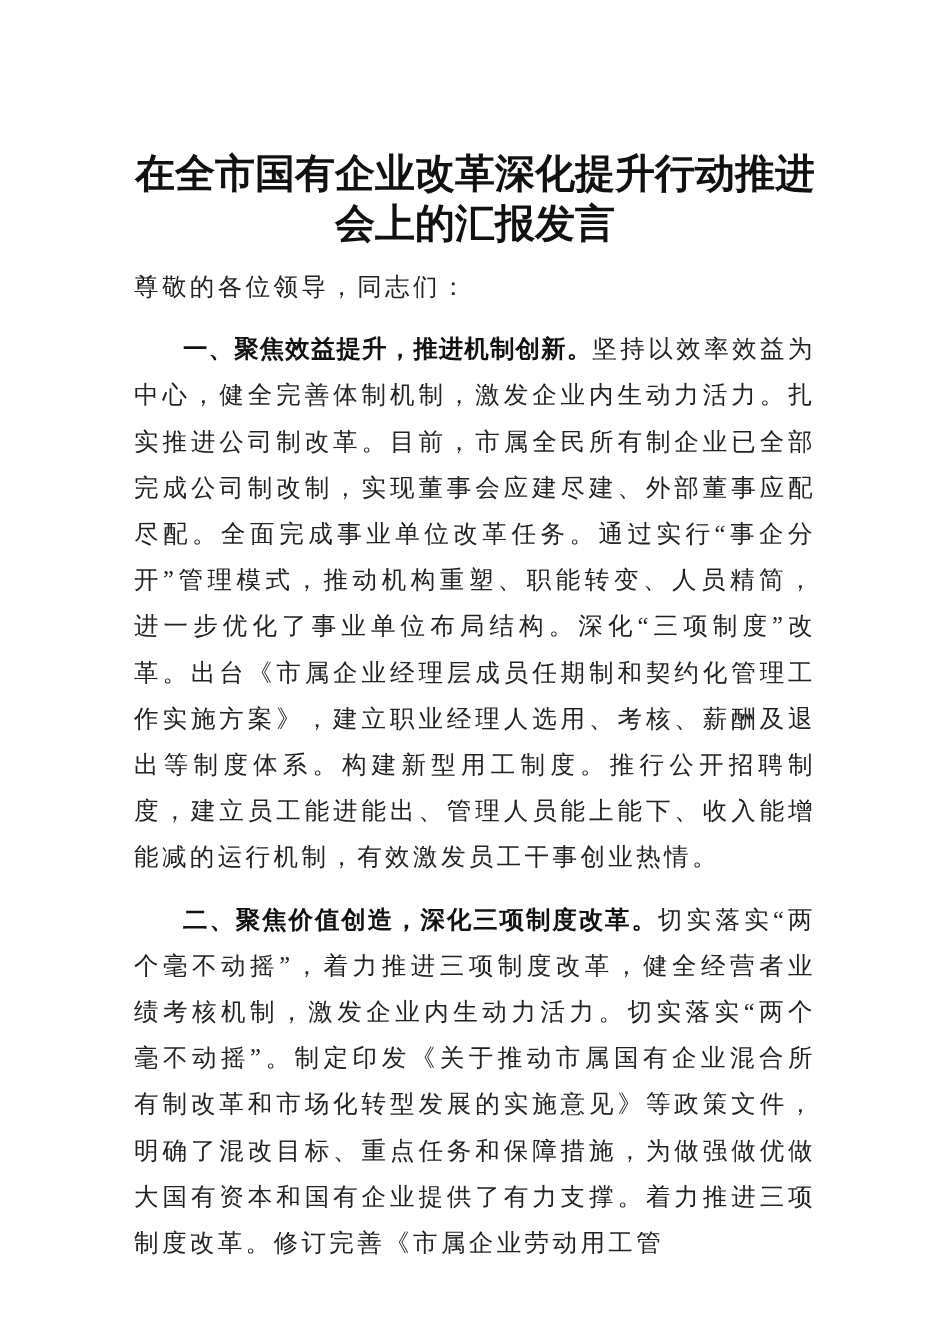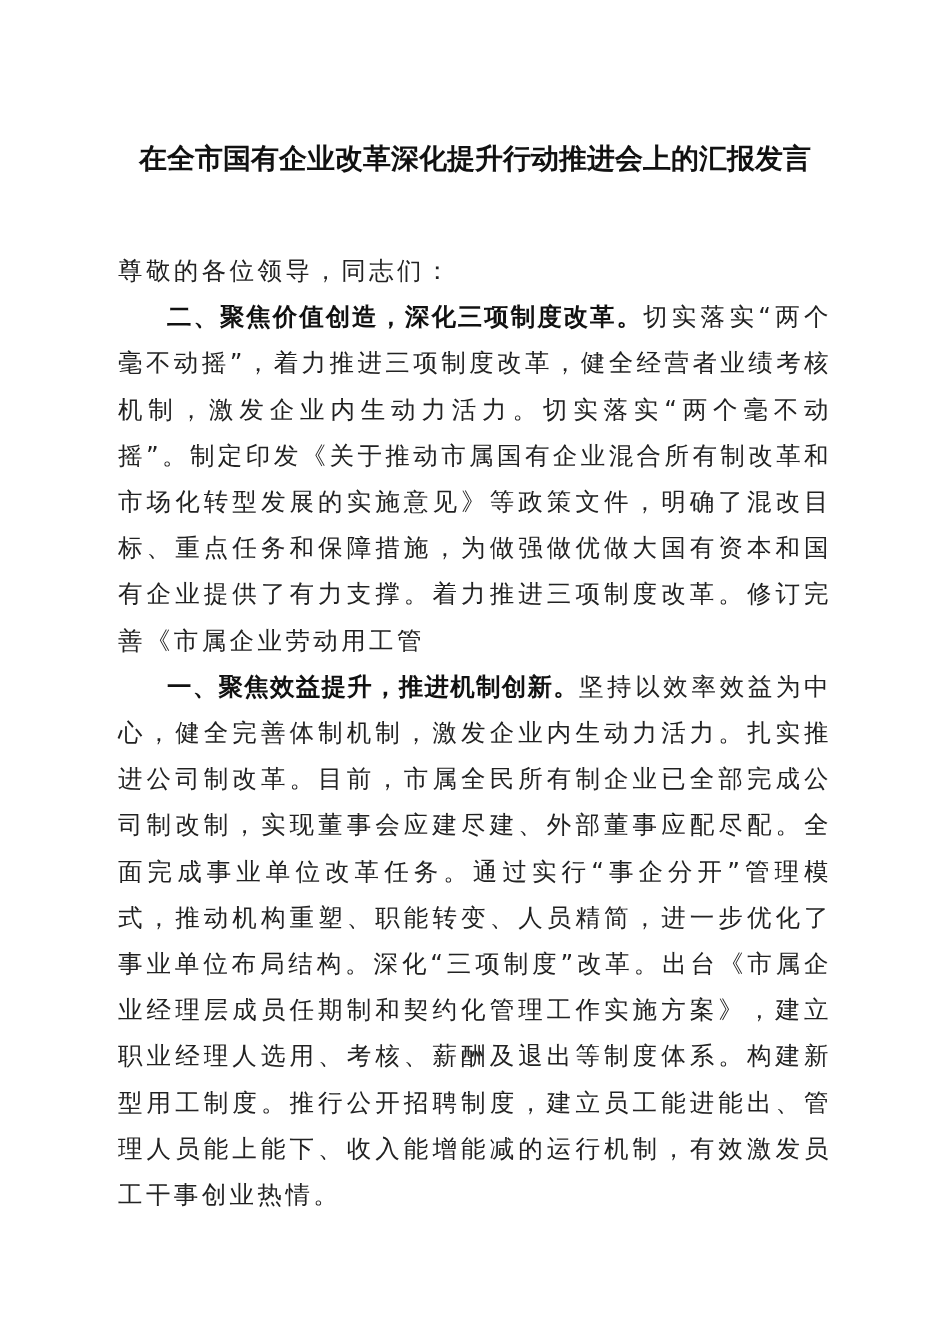--- a/index.html
+++ b/index.html
@@ -16,44 +16,45 @@
     }
     .page {
       position: absolute;
       left: 118px;
       top: 0;
       width: 714px;
     }
     .title {
       position: absolute;
       left: 0;
-      top: 127px;
+      top: 148px;
       width: 714px;
       text-align: center;
       font-family: "DejaVu Serif", "Liberation Serif", serif;
       font-weight: bold;
-      font-size: 28px;
-      line-height: 64px;
+      font-size: 40px;
+      line-height: 50px;
       color: #111;
       letter-spacing: 0px;
     }
     .body {
       position: absolute;
       left: 0;
       top: 248px;
       width: 714px;
       font-family: "DejaVu Sans", "Liberation Sans", sans-serif;
       font-size: 24.5px;
       line-height: 46.2px;
       color: #222;
       text-align: justify;
       letter-spacing: 3.4px;
     }
     .body p {
-      margin: 0;
+      margin: 16px;
+      font-family: Liberation Serif, serif;
     }
     .salutation {
       text-indent: 0;
     }
     .indent {
       text-indent: 49px;
     }
     .heading-inline {
       font-weight: bold;
       color: #111;
@@ -61,16 +62,16 @@
     }
   </style>
 </head>
 <body>
 
 <div class="page">
   <div class="title">在全市国有企业改革深化提升行动推进会上的汇报发言</div>
 
   <div class="body">
     <p class="salutation">尊敬的各位领导，同志们：</p>
+    <p class="indent"><span class="heading-inline">一、聚焦效益提升，推进机制创新。</span><span>坚持以效率效益为中心，健全完善体制机制，激发企业内生动力活力。扎实推进公司制改革。目前，市属全民所有制企业已全部完成公司制改制，实现董事会应建尽建、外部董事应配尽配。全面完成事业单位改革任务。通过实行“事企分开”管理模式，推动机构重塑、职能转变、人员精简，进一步优化了事业单位布局结构。深化“三项制度”改革。出台《市属企业经理层成员任期制和契约化管理工作实施方案》，建立职业经理人选用、考核、薪酬及退出等制度体系。构建新型用工制度。推行公开招聘制度，建立员工能进能出、管理人员能上能下、收入能增能减的运行机制，有效激发员工干事创业热情。</span></p>
     <p class="indent"><span class="heading-inline">二、聚焦价值创造，深化三项制度改革。</span><span>切实落实“两个毫不动摇”，着力推进三项制度改革，健全经营者业绩考核机制，激发企业内生动力活力。切实落实“两个毫不动摇”。制定印发《关于推动市属国有企业混合所有制改革和市场化转型发展的实施意见》等政策文件，明确了混改目标、重点任务和保障措施，为做强做优做大国有资本和国有企业提供了有力支撑。着力推进三项制度改革。修订完善《市属企业劳动用工管</span></p>
-    <p class="indent"><span class="heading-inline">一、聚焦效益提升，推进机制创新。</span><span>坚持以效率效益为中心，健全完善体制机制，激发企业内生动力活力。扎实推进公司制改革。目前，市属全民所有制企业已全部完成公司制改制，实现董事会应建尽建、外部董事应配尽配。全面完成事业单位改革任务。通过实行“事企分开”管理模式，推动机构重塑、职能转变、人员精简，进一步优化了事业单位布局结构。深化“三项制度”改革。出台《市属企业经理层成员任期制和契约化管理工作实施方案》，建立职业经理人选用、考核、薪酬及退出等制度体系。构建新型用工制度。推行公开招聘制度，建立员工能进能出、管理人员能上能下、收入能增能减的运行机制，有效激发员工干事创业热情。</span></p>
   </div>
 </div>
 
 </body></html>

